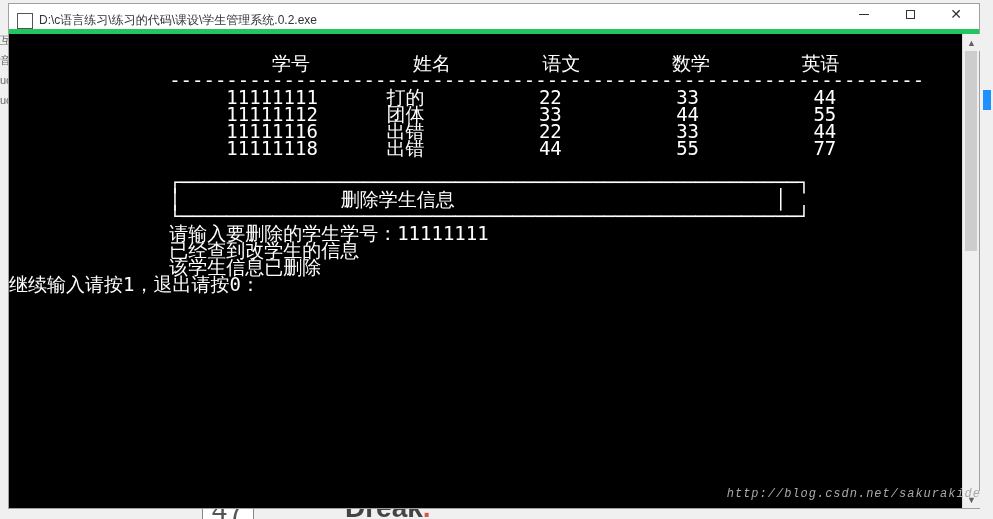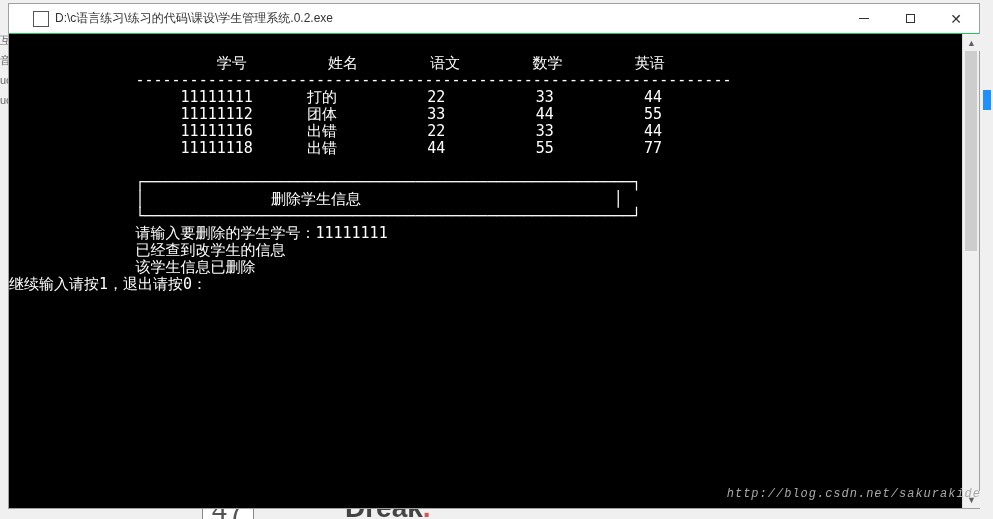--- a/index.html
+++ b/index.html
@@ -19,23 +19,22 @@
       height: 506px;
       background: #fff;
       border: 1px solid #a0a0a0;
       display: flex;
       flex-direction: column;
     }
     .titlebar {
       height: 30px;
       background: #fff;
       display: flex;
-      align-items: center;
-      border-bottom: 1px solid #22c55e;
-      padding-left: 16px;
+      align-items: flex-end;
+      border-bottom: 5px solid #22c55e;
     }
     .titlebar-icon {
       width: 16px;
       height: 16px;
       margin: 0 6px 0 8px;
       border: 1px solid #555;
       background: #fff;
     }
     .titlebar-title {
       flex: 1;
@@ -62,21 +61,21 @@
       flex: 1;
       background: #fff;
       position: relative;
       display: flex;
     }
     .console {
       flex: 1;
       background: #000;
       color: #fff;
       font-family: "NSimSun", "SimSun", "Consolas", monospace;
-      font-size: 15px;
+      font-size: 19px;
       line-height: 17px;
       white-space: pre;
       padding: 4px 0 0 0;
       overflow: hidden;
     }
     .scrollbar {
       width: 17px;
       background: #f0f0f0;
       position: relative;
       border-left: 1px solid #ddd;

